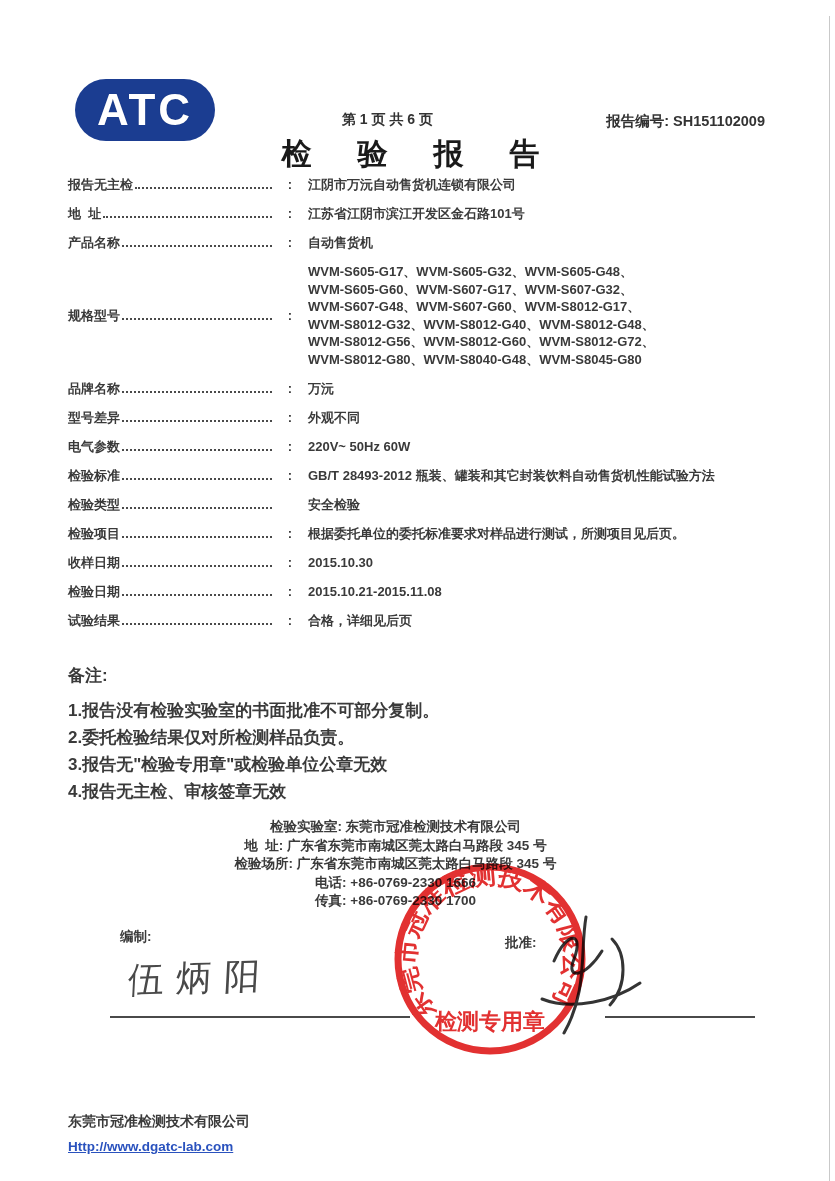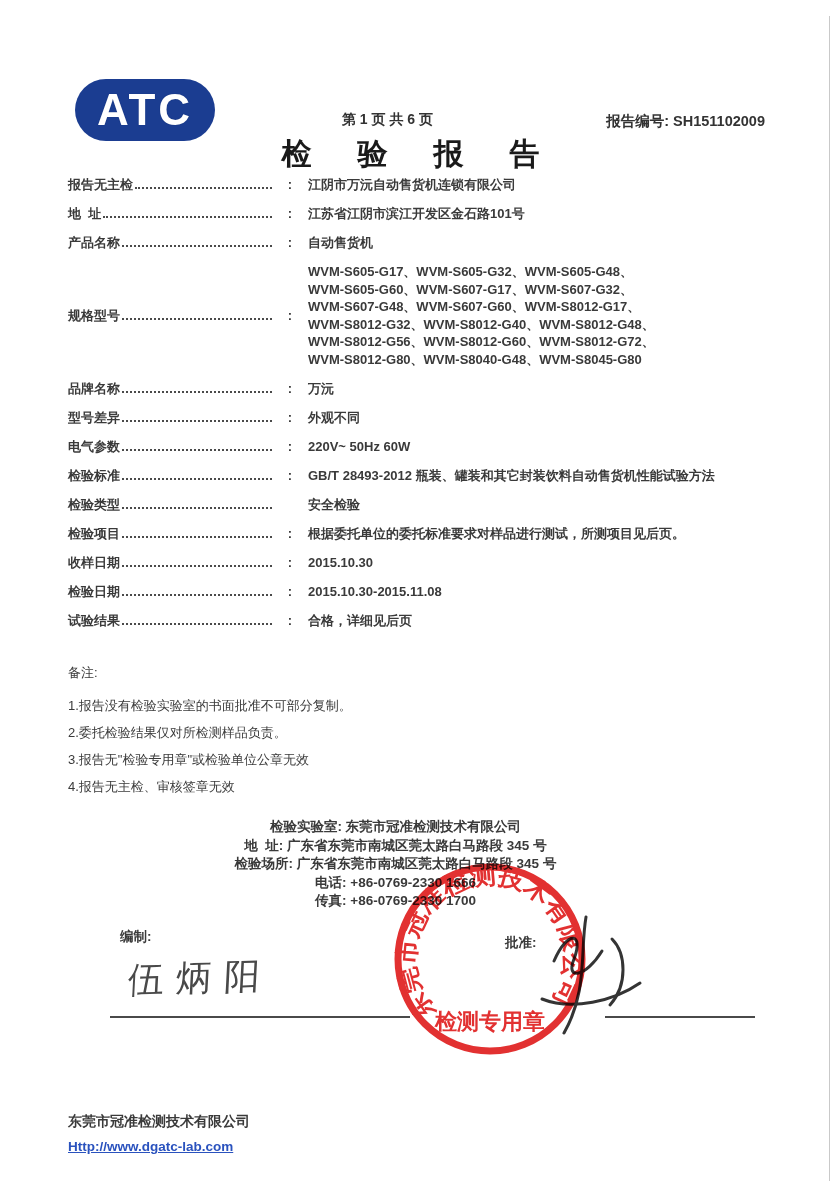--- a/index.html
+++ b/index.html
@@ -48,21 +48,21 @@
     position: absolute; left: 68px; top: 160px; right: 66px;
   }
   .row { display: flex; align-items: flex-start; margin-bottom: 11.5px; line-height: 17.5px; font-size: 13px; }
   .row-label { width: 204px; display: flex; align-items: flex-start; font-weight: bold; color: #3a3a3a; }
   .row-label-text { white-space: pre; }
   .leader { flex: 1; height: 13px; border-bottom: 2px dotted #4a4a4a; margin-left: 2px; }
   .row-colon { width: 36px; text-align: center; font-weight: bold; }
   .row-value { flex: 1; font-weight: bold; color: #3a3a3a; white-space: nowrap; }
   .row-value.preline { white-space: pre-line; }
   
-  .notes { position: absolute; left: 68px; top: 648px; font-size: 13px; font-weight: normal; color: #3a3a3a; }
+  .notes { position: absolute; left: 68px; top: 648px; font-size: 17px; font-weight: bold; color: #3a3a3a; }
   .notes .heading { margin-bottom: 10px; }
   .notes .note-item { line-height: 27px; }
   
   .lab {
     position: absolute; left: 16px; right: 60px; top: 802px;
     text-align: center; font-size: 13.5px; font-weight: bold; color: #3a3a3a;
     line-height: 18.5px;
   }
   .lab div { white-space: pre; }
   
@@ -198,21 +198,21 @@
         </div>
       <div class="row-colon">:</div>
       <div class="row-value">2015.10.30</div>
     </div>
     <div class="row">
       <div class="row-label">
           <span class="row-label-text">检验日期</span>
           <span class="leader"></span>
         </div>
       <div class="row-colon">:</div>
-      <div class="row-value">2015.10.30-2015.11.08</div>
+      <div class="row-value">2015.10.21-2015.11.08</div>
     </div>
     <div class="row">
       <div class="row-label">
           <span class="row-label-text">试验结果</span>
           <span class="leader"></span>
         </div>
       <div class="row-colon">:</div>
       <div class="row-value">合格，详细见后页</div>
     </div>
   </div>

